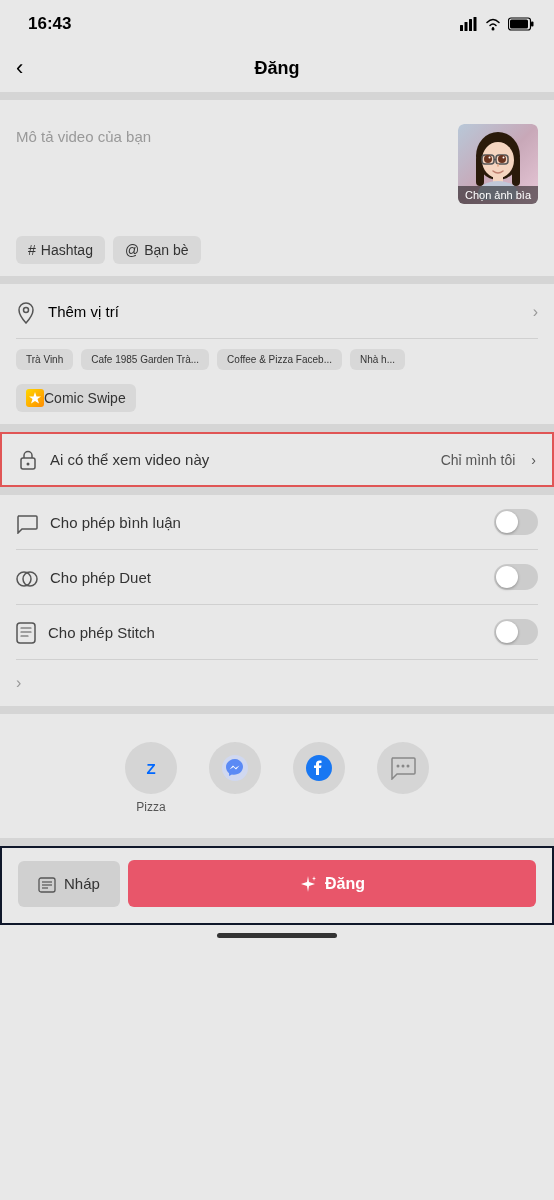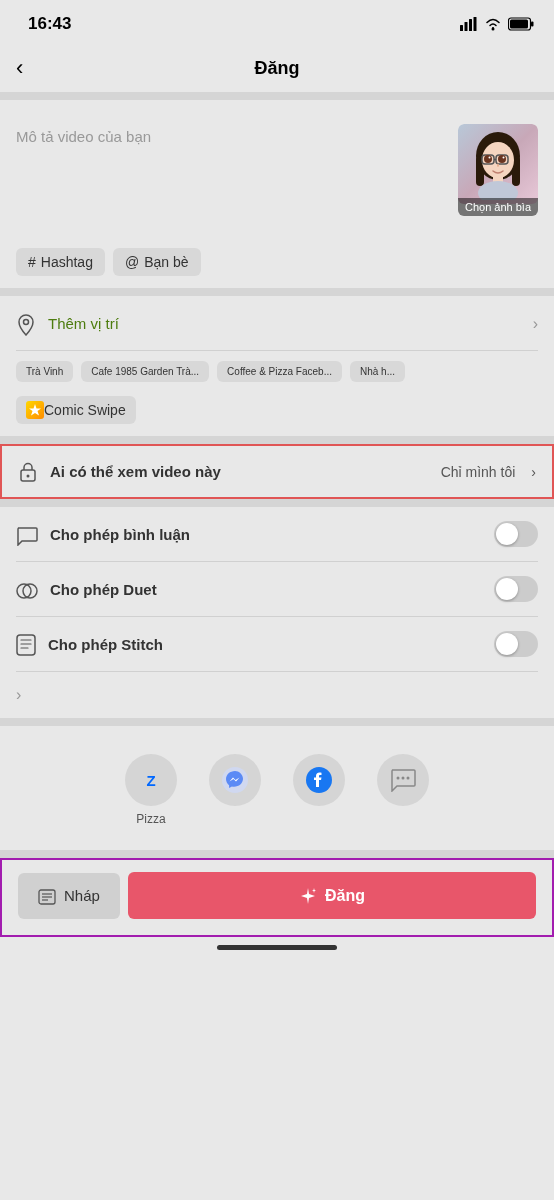--- a/index.html
+++ b/index.html
@@ -72,21 +72,21 @@
     }
     .video-desc-text {
       color: #999;
       font-size: 15px;
       flex: 1;
       padding-top: 4px;
     }
     .video-thumbnail-wrapper {
       position: relative;
       width: 80px;
-      height: 92px;
+      height: 80px;
       border-radius: 6px;
       overflow: hidden;
       flex-shrink: 0;
     }
     .video-thumbnail {
       width: 80px;
       height: 80px;
       background: linear-gradient(135deg, #b8c8d8 0%, #c8a8b8 50%, #e8c8d8 100%);
       border-radius: 6px;
       display: flex;
@@ -147,21 +147,21 @@
       display: flex;
       align-items: center;
       gap: 12px;
     }
     .location-icon {
       font-size: 20px;
       color: #555;
     }
     .location-text {
       font-size: 15px;
-      color: #4d7c0f;
+      color: #000000;
     }
     .chevron-right {
       font-size: 16px;
       color: #999;
     }
 
     
     .chips-row {
       display: flex;
       gap: 8px;
@@ -227,21 +227,20 @@
       align-items: center;
       gap: 12px;
     }
     .settings-icon {
       font-size: 20px;
       color: #555;
     }
     .settings-label {
       font-size: 15px;
       color: #333;
-      font-weight: bold;
     }
     .settings-value {
       display: flex;
       align-items: center;
       gap: 16px;
       font-size: 14px;
       color: #555;
     }
     .divider-line {
       height: 1px;
@@ -310,21 +309,21 @@
       color: #555;
     }
 
     
     .bottom-buttons {
       display: flex;
       align-items: center;
       gap: 8px;
       padding: 12px 16px 16px 16px;
       background: #e8e8e8;
-      border: 2px solid #a21caf;
+      border: 2px solid #0f172a;
       margin: 0 0 0 0;
     }
     .draft-btn {
       display: flex;
       align-items: center;
       gap: 8px;
       background: #d0d0d0;
       border-radius: 6px;
       padding: 14px 20px;
       font-size: 15px;

